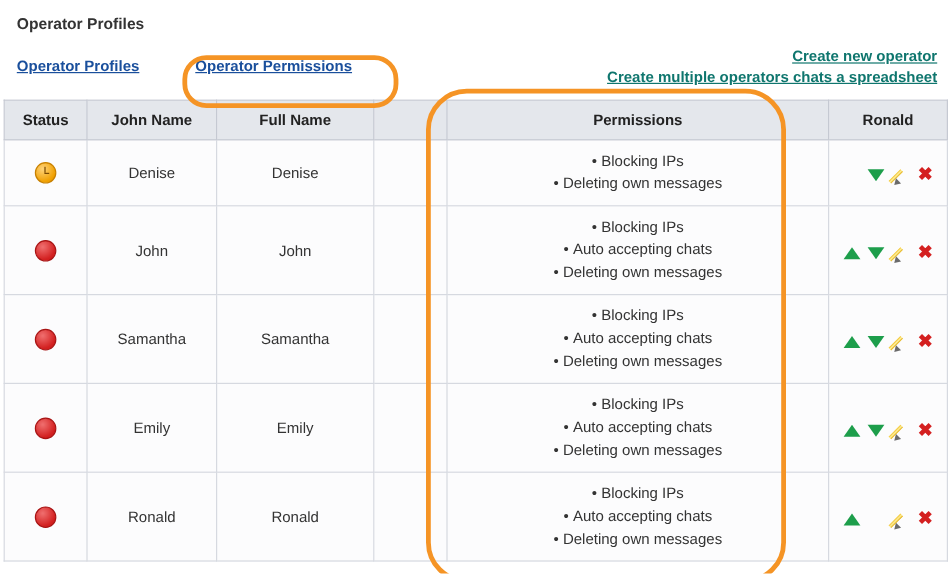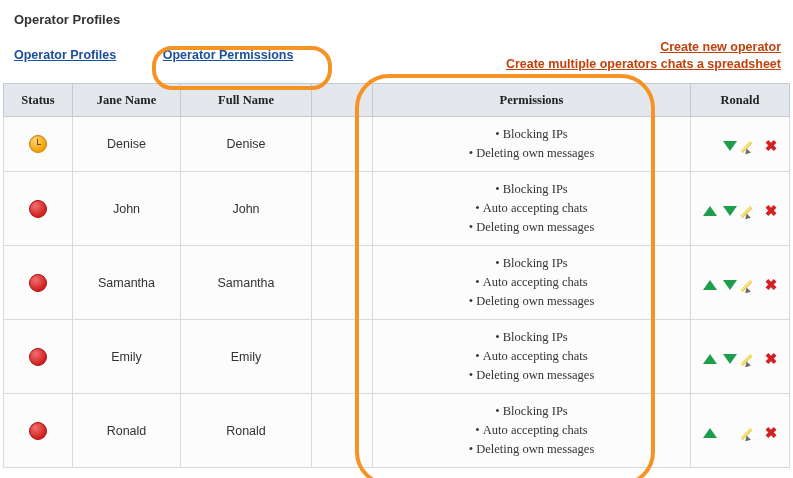--- a/index.html
+++ b/index.html
@@ -42,40 +42,39 @@
   .links-block {
     position: absolute;
     right: 12px;
     top: -8px;
     text-align: right;
     line-height: 17px;
   }
   .top-link {
     font-size: 12.5px;
     font-weight: bold;
-    color: #c2410c;
+    color: #0f766e;
     text-decoration: underline;
     cursor: pointer;
     display: block;
   }
   table.ops {
     border-collapse: collapse;
     width: 768px;
     margin: 10px auto 0 auto;
     table-layout: fixed;
   }
   table.ops th {
     background: #e4e7ec;
     border: 1px solid #c5c9d2;
     font-size: 12.5px;
     font-weight: bold;
     color: #222222;
     height: 30px;
     text-align: center;
-    font-family: Liberation Serif, serif;
   }
   table.ops td {
     border: 1px solid #d6d9e0;
     font-size: 12.5px;
     color: #333333;
     text-align: center;
     vertical-align: middle;
     padding: 8px 4px;
     background: #fcfcfd;
   }
@@ -84,21 +83,20 @@
   .col-full { width: 128px; }
   .col-spacer { width: 58px; }
   .col-perms { width: 315px; }
   .col-options { width: 96px; }
 
   .perm-list {
     list-style: none;
     margin: 0;
     padding: 0;
     line-height: 19px;
-    font-family: Liberation Serif, serif;
   }
   .perm-list li:before {
     content: "\2022\00a0";
   }
 
   .dot {
     display: inline-block;
     width: 16px;
     height: 16px;
     border-radius: 50%;
@@ -274,21 +272,21 @@
   <div class="links-block">
     <span class="top-link">Create new operator</span>
     <span class="top-link">Create multiple operators chats a spreadsheet</span>
   </div>
 </div>
 
 <table class="ops">
   <thead>
     <tr>
       <th class="col-status">Status</th>
-      <th class="col-nick">Jane Name</th>
+      <th class="col-nick">John Name</th>
       <th class="col-full">Full Name</th>
       <th class="col-spacer"></th>
       <th class="col-perms">Permissions</th>
       <th class="col-options">Ronald</th>
     </tr>
   </thead>
   <tbody>
       <tr>
         <td class="status-cell"><span class="dot dot-orange"><span class="clock-hands"></span></span></td>
         <td>Denise</td>

